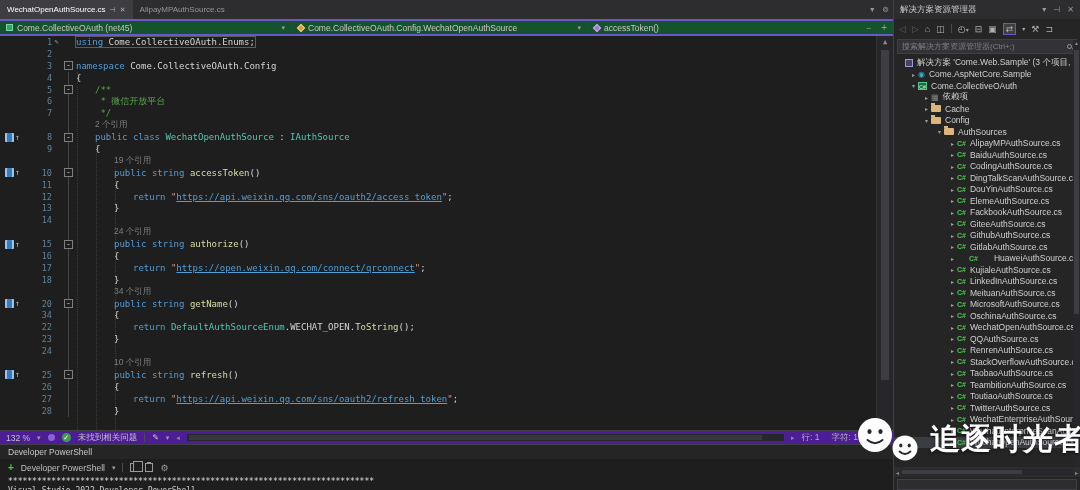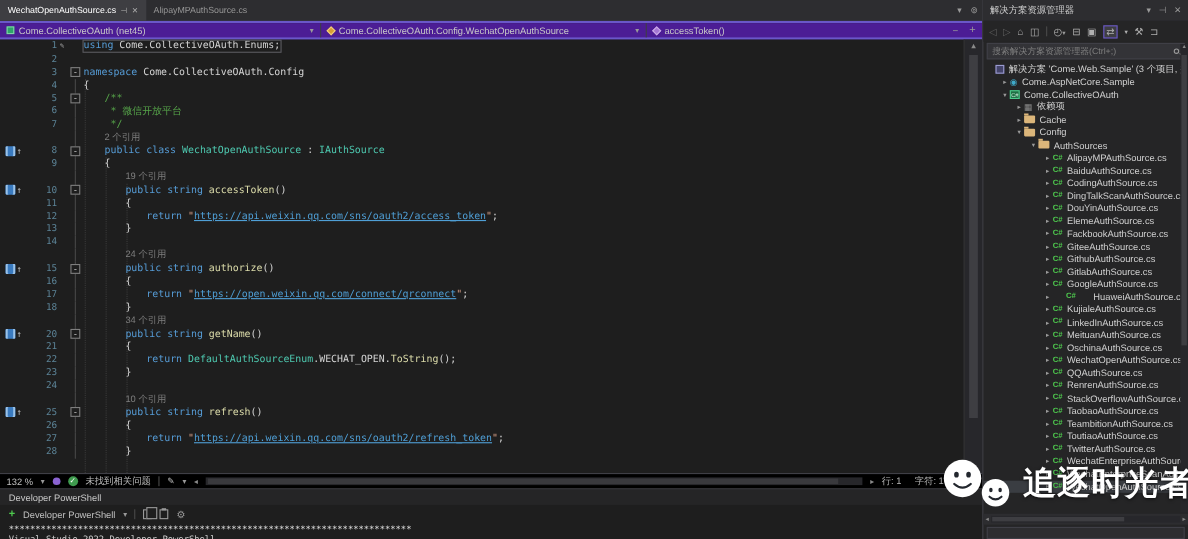--- a/index.html
+++ b/index.html
@@ -7,21 +7,21 @@
   .window{position:relative;width:1080px;height:490px;background:#1e1e1e;overflow:hidden;
           font-family:"Liberation Sans",sans-serif;color:#c8c8c8;}
   
   .editor-region{position:absolute;left:0;top:0;width:893px;height:490px;}
   .tabstrip{height:21px;background:#2d2d30;border-bottom:2px solid var(--accent);
             display:flex;align-items:stretch;font-size:8px;position:relative;}
   .tab{display:flex;align-items:center;gap:4px;padding:0 7px;color:#969696;cursor:default;}
   .tab.active{background:#3e3e42;color:#ffffff;}
   .tab .tab-ico{color:#b0b0b0;font-size:7px;}
   .tabstrip-right{position:absolute;right:4px;top:0;height:100%;display:flex;align-items:center;gap:8px;color:#9a9a9a;font-size:8px;}
-  .breadcrumb{height:15px;background:#4c1d95;border-bottom:2px solid var(--accent);
+  .breadcrumb{height:15px;background:#14532d;border-bottom:2px solid var(--accent);
               display:flex;align-items:center;font-size:8.5px;color:#c8c8c8;position:relative;text-align:center;}
   .bc-seg{display:flex;align-items:center;gap:4px;height:100%;padding:0 6px;border-right:1px solid #3f3f46;}
   .bc-seg .caret{margin-left:auto;color:#9a9a9a;font-size:7px;}
   .bc-seg1{width:292px;}
   .bc-seg2{width:296px;}
   .bc-ico{display:inline-block;width:7px;height:7px;flex:0 0 auto;}
   .ico-proj{background:#2fa56a;border:1px solid #7fd3a8;}
   .ico-class{background:#d8a033;transform:rotate(45deg);width:6px;height:6px;border:1px solid #f0cd84;}
   .ico-method{background:#a477d4;border:1px solid #cbaae8;transform:rotate(45deg);width:6px;height:6px;}
   .bc-right{position:absolute;right:6px;top:0;height:100%;display:flex;align-items:center;gap:10px;color:#9a9a9a;font-size:9px;}
@@ -41,21 +41,21 @@
   .tcol{padding-left:calc(var(--ind) * 19px);position:relative;}
   .curline{outline:1px solid #5a5a60;}
   .tk-k{color:#569cd6;}.tk-t{color:#4ec9b0;}.tk-m{color:#dcdcaa;}.tk-s{color:#d69d85;}
   .tk-u{color:#4f9fd6;text-decoration:underline;}.tk-c{color:#57a64a;}.tk-p{color:#d4d4d4;}
   .lens{color:#7f7f7f;font-size:8.5px;font-family:"Liberation Sans",sans-serif;}
   .guide{position:absolute;width:0;border-left:1px dotted #3a3a3a;z-index:0;}
   .vscroll{position:absolute;right:0;top:0;width:17px;height:100%;background:#27272b;border-left:1px solid #333;}
   .vscroll .uparr{display:block;text-align:center;color:#8a8a8a;font-size:7px;padding-top:2px;}
   .vscroll .thumb{position:absolute;left:4px;right:4px;top:14px;height:330px;background:#3e3e42;}
   
-  .ed-status{height:14px;background:#000000;border-top:1px solid #3f3f46;display:flex;align-items:center;
+  .ed-status{height:14px;background:#4c1d95;border-top:1px solid #3f3f46;display:flex;align-items:center;
              gap:7px;padding:0 6px;font-size:8.5px;color:#c0c0c0;}
   .lens-dot{width:7px;height:7px;border-radius:50%;background:#8a63d2;}
   .chk{width:9px;height:9px;border-radius:50%;background:#3f9b4f;color:#fff;font-size:7px;line-height:9px;text-align:center;}
   .vsep{width:1px;height:9px;background:#4a4a4a;}
   .hstrack{flex:1;height:7px;background:#27272b;position:relative;}
   .hstrack .hthumb{position:absolute;left:2px;top:1px;bottom:1px;width:96%;background:#39393d;}
   .st-right{display:flex;gap:12px;color:#b5b5b5;}
   
   .bottom-panel{height:48px;background:#1e1e1e;border-top:1px solid #3f3f46;}
   .bp-title{height:14px;background:#252526;display:flex;align-items:center;padding:0 8px;font-size:8.5px;color:#c8c8c8;}
@@ -169,21 +169,21 @@
           <div class="crow"><span class="gcol"></span><span class="ncol">12</span><span class="pcol"></span><span class="fcol hasline"></span><span class="tcol" style="--ind: 3;"><span><span class="tk-k">return</span><span class="tk-s"> "</span><span class="tk-u">https://api.weixin.qq.com/sns/oauth2/access_token</span><span class="tk-s">"</span><span class="tk-p">;</span></span></span></div>
           <div class="crow"><span class="gcol"></span><span class="ncol">13</span><span class="pcol"></span><span class="fcol hasline"></span><span class="tcol" style="--ind: 2;"><span><span class="tk-p">}</span></span></span></div>
           <div class="crow"><span class="gcol"></span><span class="ncol">14</span><span class="pcol"></span><span class="fcol hasline"></span><span class="tcol" style="--ind: 0;"><span></span></span></div>
           <div class="crow"><span class="gcol"></span><span class="ncol"></span><span class="pcol"></span><span class="fcol hasline"></span><span class="tcol" style="--ind: 2;"><span class="lens">24 个引用</span></span></div>
           <div class="crow"><span class="gcol"><span class="iglyph"></span><span class="iarrow">↑</span></span><span class="ncol">15</span><span class="pcol"></span><span class="fcol hasline"><span class="fbox">-</span></span><span class="tcol" style="--ind: 2;"><span><span class="tk-k">public</span><span class="tk-p"> </span><span class="tk-k">string</span><span class="tk-p"> </span><span class="tk-m">authorize</span><span class="tk-p">()</span></span></span></div>
           <div class="crow"><span class="gcol"></span><span class="ncol">16</span><span class="pcol"></span><span class="fcol hasline"></span><span class="tcol" style="--ind: 2;"><span><span class="tk-p">{</span></span></span></div>
           <div class="crow"><span class="gcol"></span><span class="ncol">17</span><span class="pcol"></span><span class="fcol hasline"></span><span class="tcol" style="--ind: 3;"><span><span class="tk-k">return</span><span class="tk-s"> "</span><span class="tk-u">https://open.weixin.qq.com/connect/qrconnect</span><span class="tk-s">"</span><span class="tk-p">;</span></span></span></div>
           <div class="crow"><span class="gcol"></span><span class="ncol">18</span><span class="pcol"></span><span class="fcol hasline"></span><span class="tcol" style="--ind: 2;"><span><span class="tk-p">}</span></span></span></div>
           <div class="crow"><span class="gcol"></span><span class="ncol"></span><span class="pcol"></span><span class="fcol hasline"></span><span class="tcol" style="--ind: 2;"><span class="lens">34 个引用</span></span></div>
           <div class="crow"><span class="gcol"><span class="iglyph"></span><span class="iarrow">↑</span></span><span class="ncol">20</span><span class="pcol"></span><span class="fcol hasline"><span class="fbox">-</span></span><span class="tcol" style="--ind: 2;"><span><span class="tk-k">public</span><span class="tk-p"> </span><span class="tk-k">string</span><span class="tk-p"> </span><span class="tk-m">getName</span><span class="tk-p">()</span></span></span></div>
-          <div class="crow"><span class="gcol"></span><span class="ncol">21</span><span class="pcol"></span><span class="fcol hasline"></span><span class="tcol" style="--ind: 2;"><span><span class="tk-p">{</span></span></span></div>
+          <div class="crow"><span class="gcol"></span><span class="ncol">34</span><span class="pcol"></span><span class="fcol hasline"></span><span class="tcol" style="--ind: 2;"><span><span class="tk-p">{</span></span></span></div>
           <div class="crow"><span class="gcol"></span><span class="ncol">22</span><span class="pcol"></span><span class="fcol hasline"></span><span class="tcol" style="--ind: 3;"><span><span class="tk-k">return</span><span class="tk-p"> </span><span class="tk-t">DefaultAuthSourceEnum</span><span class="tk-p">.WECHAT_OPEN.</span><span class="tk-m">ToString</span><span class="tk-p">();</span></span></span></div>
           <div class="crow"><span class="gcol"></span><span class="ncol">23</span><span class="pcol"></span><span class="fcol hasline"></span><span class="tcol" style="--ind: 2;"><span><span class="tk-p">}</span></span></span></div>
           <div class="crow"><span class="gcol"></span><span class="ncol">24</span><span class="pcol"></span><span class="fcol hasline"></span><span class="tcol" style="--ind: 0;"><span></span></span></div>
           <div class="crow"><span class="gcol"></span><span class="ncol"></span><span class="pcol"></span><span class="fcol hasline"></span><span class="tcol" style="--ind: 2;"><span class="lens">10 个引用</span></span></div>
           <div class="crow"><span class="gcol"><span class="iglyph"></span><span class="iarrow">↑</span></span><span class="ncol">25</span><span class="pcol"></span><span class="fcol hasline"><span class="fbox">-</span></span><span class="tcol" style="--ind: 2;"><span><span class="tk-k">public</span><span class="tk-p"> </span><span class="tk-k">string</span><span class="tk-p"> </span><span class="tk-m">refresh</span><span class="tk-p">()</span></span></span></div>
           <div class="crow"><span class="gcol"></span><span class="ncol">26</span><span class="pcol"></span><span class="fcol hasline"></span><span class="tcol" style="--ind: 2;"><span><span class="tk-p">{</span></span></span></div>
           <div class="crow"><span class="gcol"></span><span class="ncol">27</span><span class="pcol"></span><span class="fcol hasline"></span><span class="tcol" style="--ind: 3;"><span><span class="tk-k">return</span><span class="tk-s"> "</span><span class="tk-u">https://api.weixin.qq.com/sns/oauth2/refresh_token</span><span class="tk-s">"</span><span class="tk-p">;</span></span></span></div>
           <div class="crow"><span class="gcol"></span><span class="ncol">28</span><span class="pcol"></span><span class="fcol hasline"></span><span class="tcol" style="--ind: 2;"><span><span class="tk-p">}</span></span></span></div>
         </div>
       <div class="vscroll">
@@ -348,44 +348,44 @@
         <div class="trow" style="padding-left: 54px;">
           <span class="chev">▸</span>
           <span class="ticon i-cs">C#</span>
           <span>GithubAuthSource.cs</span>
         </div>
         <div class="trow" style="padding-left: 54px;">
           <span class="chev">▸</span>
           <span class="ticon i-cs">C#</span>
           <span>GitlabAuthSource.cs</span>
         </div>
-        <div class="trow" style="padding-left: 54px;">
-          <span class="chev">▸</span>
-          <span class="ticon i-cs">C#</span>
-          <span>GoogleAuthSource.cs</span>
-        </div>
         <div class="trow" style="padding-left: 54px; gap: 12px;">
           <span class="chev">▸</span>
           <span class="ticon i-cs">C#</span>
           <span>HuaweiAuthSource.cs</span>
         </div>
         <div class="trow" style="padding-left: 54px;">
           <span class="chev">▸</span>
           <span class="ticon i-cs">C#</span>
           <span>KujialeAuthSource.cs</span>
         </div>
         <div class="trow" style="padding-left: 54px;">
           <span class="chev">▸</span>
           <span class="ticon i-cs">C#</span>
           <span>LinkedInAuthSource.cs</span>
         </div>
         <div class="trow" style="padding-left: 54px;">
           <span class="chev">▸</span>
           <span class="ticon i-cs">C#</span>
           <span>MeituanAuthSource.cs</span>
+        </div>
+        <div class="trow" style="padding-left: 54px;">
+          <span class="chev">▸</span>
+          <span class="ticon i-cs">C#</span>
+          <span>MicrosoftAuthSource.cs</span>
         </div>
         <div class="trow" style="padding-left: 54px;">
           <span class="chev">▸</span>
           <span class="ticon i-cs">C#</span>
           <span>OschinaAuthSource.cs</span>
         </div>
         <div class="trow" style="padding-left: 54px;">
           <span class="chev">▸</span>
           <span class="ticon i-cs">C#</span>
           <span>WechatOpenAuthSource.cs</span>

